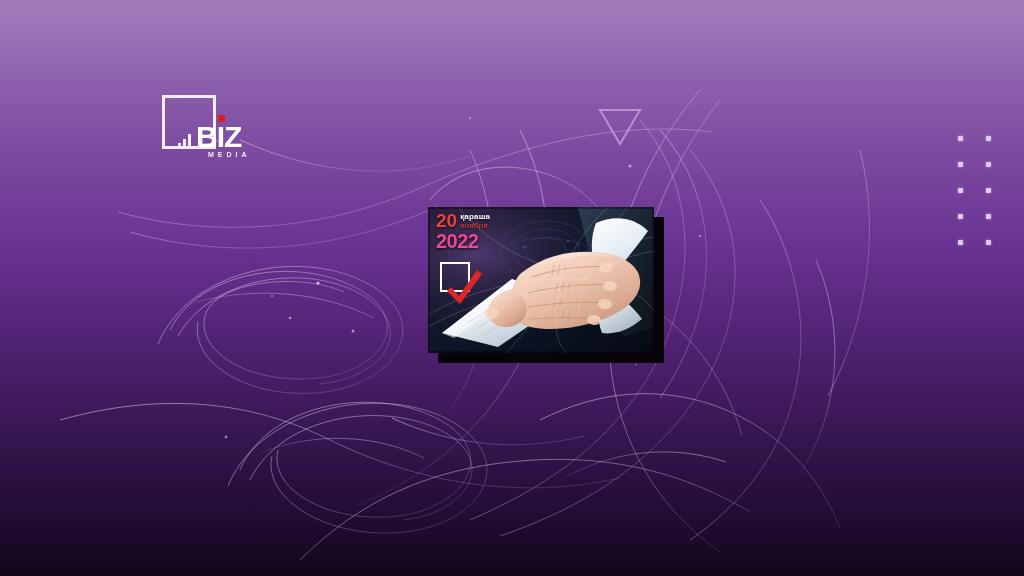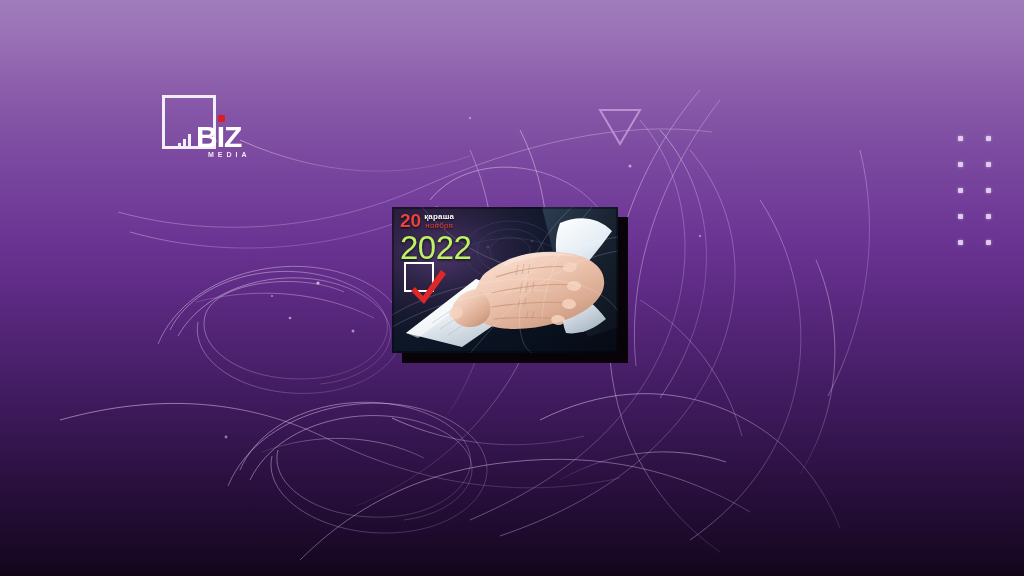--- a/index.html
+++ b/index.html
@@ -72,48 +72,48 @@
     content:"";position:absolute;left:1px;top:-7px;
     width:7px;height:7px;background:#d81f26;border-radius:1px;
   }
   #logo .media{
     position:absolute;left:48px;top:58px;
     font-size:7px;font-weight:700;letter-spacing:4px;
     color:#efe8f4;
   }
 
   
-  #card{position:absolute;left:392px;top:207px;width:235px;height:146px;}
+  #card{position:absolute;left:428px;top:207px;width:235px;height:146px;}
   #card .shadowplate{
     position:absolute;left:10px;top:10px;width:226px;height:146px;
     background:#080308;
   }
   #card .photo{
     position:absolute;left:0;top:0;width:226px;height:146px;
     overflow:hidden;background:#100c18;
   }
   #card .photo svg{position:absolute;left:0;top:0;}
   .cap-date{
     position:absolute;left:8px;top:5px;width:110px;z-index:6;
     line-height:1;pointer-events:none;
   }
   .cap-row{display:flex;align-items:flex-start;gap:3px;}
   .cap-20{
     font-family:"Liberation Sans",sans-serif;font-weight:700;
     font-size:19px;color:#e8443c;line-height:.9;
     text-shadow:0 1px 2px rgba(0,0,0,.8);
   }
-  .cap-months{display:flex;flex-direction:column;gap:1px;padding-top:1px;align-items:center;}
+  .cap-months{display:flex;flex-direction:column;gap:1px;padding-top:1px;}
   .cap-kz{font-size:8px;font-weight:700;color:#ffffff;letter-spacing:.2px;
     text-shadow:0 1px 2px rgba(0,0,0,.9);}
   .cap-ru{font-size:8px;font-weight:400;color:#e8443c;letter-spacing:.2px;
     text-shadow:0 1px 2px rgba(0,0,0,.9);}
   .cap-year{
-    font-family:"Liberation Sans",sans-serif;font-weight:400;
-    font-size:33px;color:#bef264;line-height:1;margin-top:1px;
+    font-family:"Liberation Sans",sans-serif;font-weight:700;
+    font-size:20px;color:#ec4899;line-height:1;margin-top:1px;
     letter-spacing:-.5px;text-shadow:0 1px 3px rgba(0,0,0,.85);
   }
   .cap-check{
     position:absolute;left:12px;top:55px;width:30px;height:30px;z-index:6;
     border:2px solid #ffffff;box-sizing:border-box;
   }
   .cap-check svg{position:absolute;left:-5px;top:-8px;}
 </style>
 </head>
 <body>

